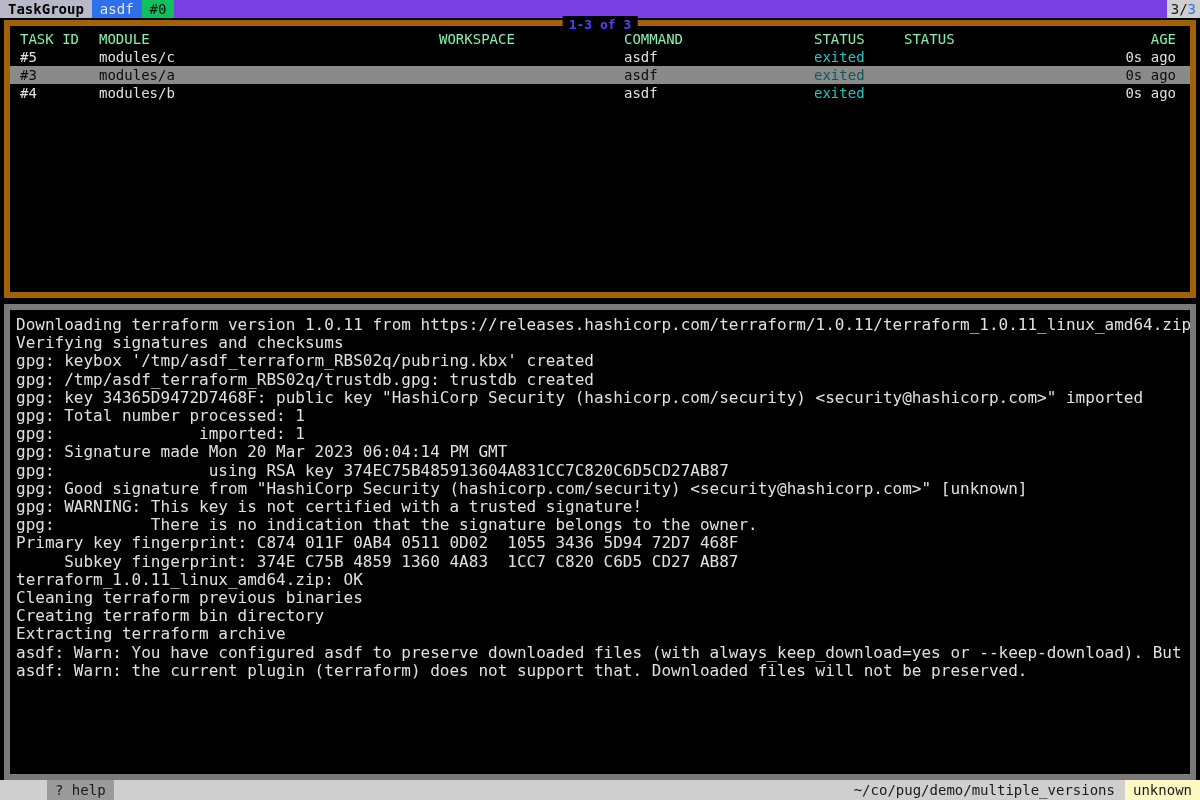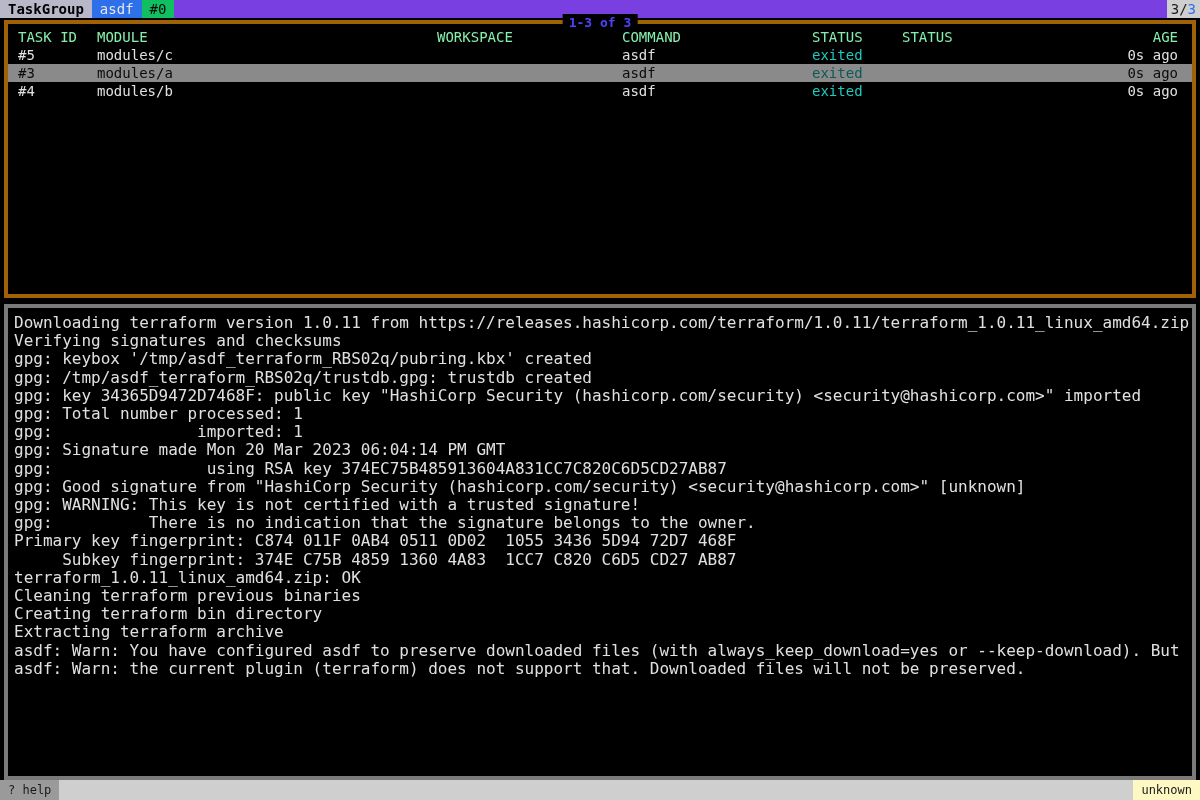--- a/index.html
+++ b/index.html
@@ -46,21 +46,21 @@
   .panels {
     flex: 1;
     display: flex;
     flex-direction: column;
     padding: 2px 4px 0 4px;
     gap: 6px;
     min-height: 0;
   }
 
   .panel {
-    border: 4px solid #a16207;
+    border: 6px solid #a16207;
     background: #000;
     position: relative;
   }
   .panel.secondary { border-color: #7a7a7a; }
 
   .panel-title {
     position: absolute;
     top: -10px;
     left: 50%;
     transform: translateX(-50%);
@@ -115,21 +115,22 @@
     font-size: 16px;
     line-height: 18.2px;
   }
 
   .statusbar {
     height: 20px;
     background: #cfcfcf;
     color: #1a1a1a;
     display: flex;
     align-items: center;
-    font-size: 12px;
+    font-size: 14px;
+    padding-left: 47px;
   }
   .statusbar .help {
     background: #9a9a9a;
     padding: 0 8px;
     height: 20px;
     display: inline-flex;
     align-items: center;
   }
   .statusbar .mid { flex: 1; }
   .statusbar .path {
@@ -230,14 +231,15 @@
 Extracting terraform archive
 asdf: Warn: You have configured asdf to preserve downloaded files (with always_keep_download=yes or --keep-download). But
 asdf: Warn: the current plugin (terraform) does not support that. Downloaded files will not be preserved.</div>
   </div>
 
 </div>
 
 <div class="statusbar">
   <span class="help">? help</span>
   <span class="mid"></span>
+  <span class="path">~/co/pug/demo/multiple_versions</span>
   <span class="tag">unknown</span>
 </div>
 
 </body></html>

